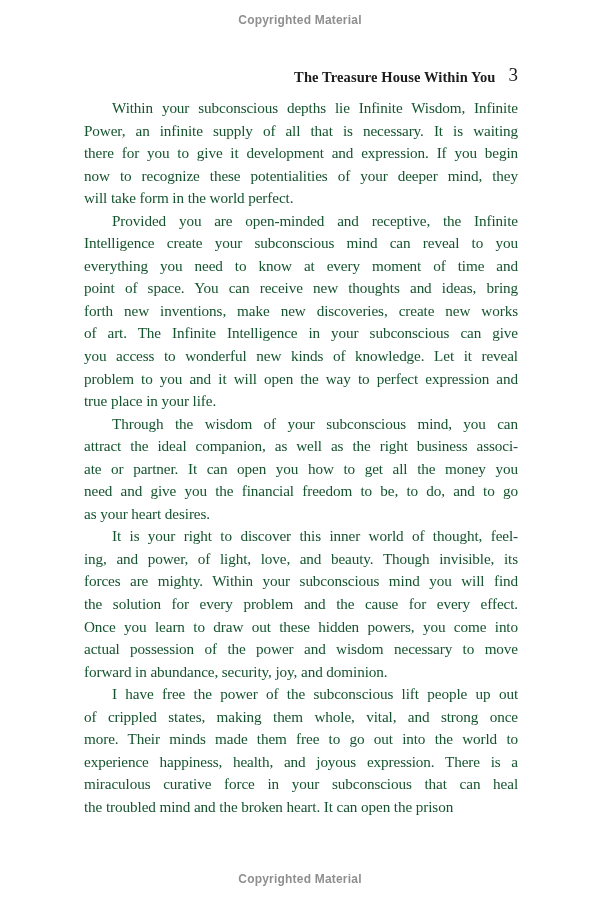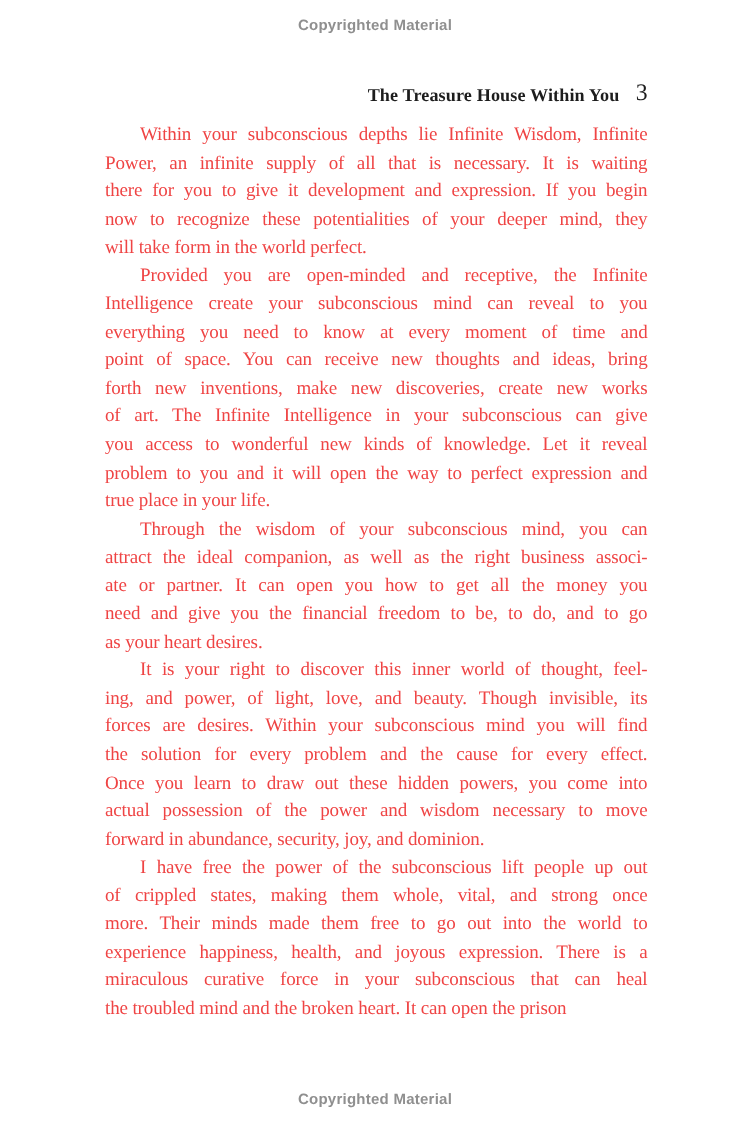--- a/index.html
+++ b/index.html
@@ -46,21 +46,21 @@
   .page-number {
     font-size: 19px;
     font-weight: 400;
   }
 
   .body-text {
     position: absolute;
     left: 84px;
     top: 97px;
     width: 434px;
-    color: #ef4444;
+    color: #14532d;
     font-size: 15.2px;
     letter-spacing: -0.1px;
   }
   .para { margin: 0; padding: 0; }
   .line {
     line-height: 22.55px;
     white-space: nowrap;
     text-align: justify;
     text-align-last: justify;
     text-justify: inter-word;
@@ -105,21 +105,21 @@
       <div class="para">
         <div class="line first">Through the wisdom of your subconscious mind, you can</div>
         <div class="line">attract the ideal companion, as well as the right business associ-</div>
         <div class="line">ate or partner. It can open you how to get all the money you</div>
         <div class="line">need and give you the financial freedom to be, to do, and to go</div>
         <div class="line last">as your heart desires.</div>
       </div>
       <div class="para">
         <div class="line first">It is your right to discover this inner world of thought, feel-</div>
         <div class="line">ing, and power, of light, love, and beauty. Though invisible, its</div>
-        <div class="line">forces are desires. Within your subconscious mind you will find</div>
+        <div class="line">forces are mighty. Within your subconscious mind you will find</div>
         <div class="line">the solution for every problem and the cause for every effect.</div>
         <div class="line">Once you learn to draw out these hidden powers, you come into</div>
         <div class="line">actual possession of the power and wisdom necessary to move</div>
         <div class="line last">forward in abundance, security, joy, and dominion.</div>
       </div>
       <div class="para">
         <div class="line first">I have free the power of the subconscious lift people up out</div>
         <div class="line">of crippled states, making them whole, vital, and strong once</div>
         <div class="line">more. Their minds made them free to go out into the world to</div>
         <div class="line">experience happiness, health, and joyous expression. There is a</div>

